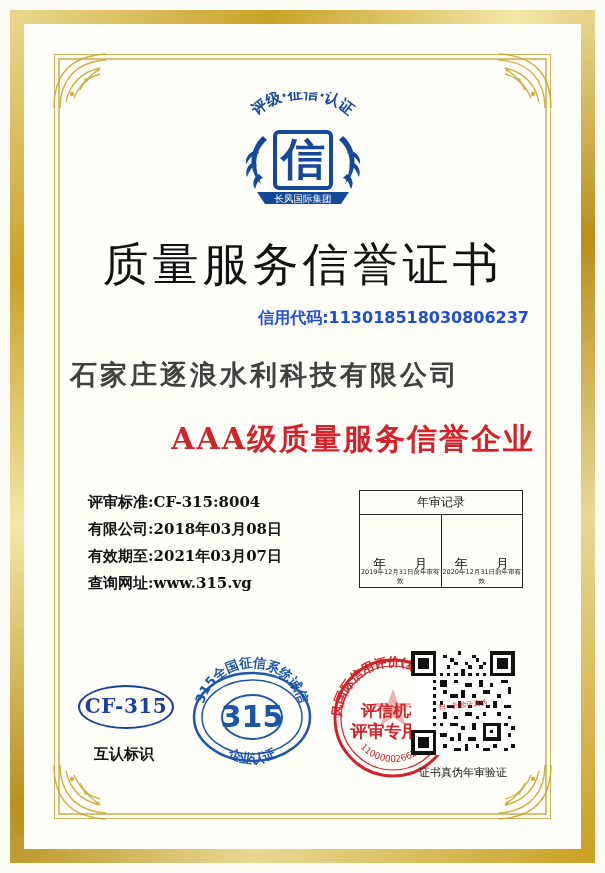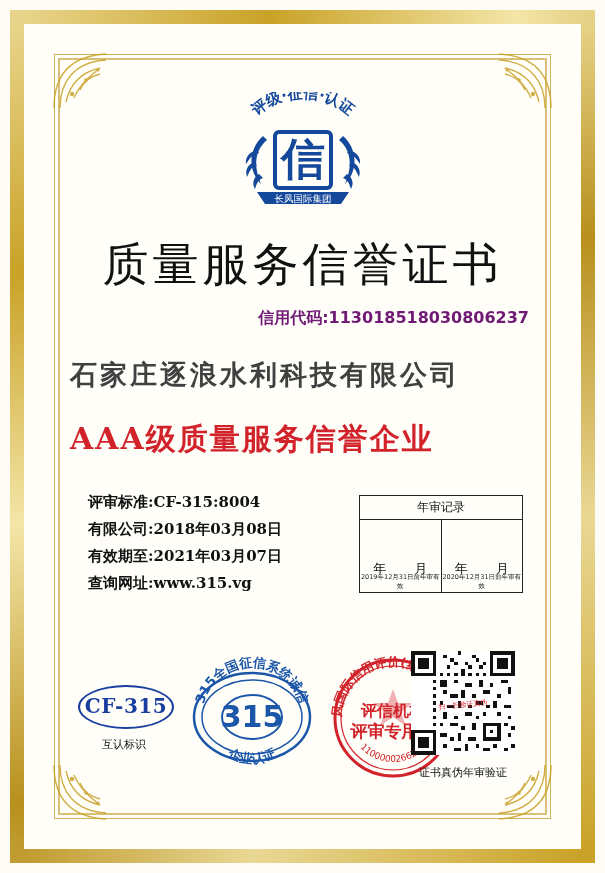--- a/index.html
+++ b/index.html
@@ -84,47 +84,47 @@
     font-weight: normal;
     color: #111;
     font-family: "DejaVu Sans", "Liberation Sans", sans-serif;
   }
   .code-line {
     margin-top: 12px;
     text-align: right;
     padding-right: 6px;
     font-size: 16px;
     font-weight: bold;
-    color: #701a75;
+    color: #1d4ed8;
     font-family: "DejaVu Sans", "Liberation Sans", sans-serif;
   }
   .company {
     margin-top: 28px;
     text-align: left;
     font-size: 27px;
     letter-spacing: 3px;
     font-weight: bold;
     color: #404040;
     font-family: "DejaVu Sans", "Liberation Sans", sans-serif;
   }
   .grade {
     margin-top: 26px;
-    text-align: left;
+    text-align: right;
     font-size: 30px;
     letter-spacing: 2px;
     font-weight: bold;
     color: #d2232a;
     font-family: "DejaVu Serif", "Liberation Serif", serif;
   }
 
   
   .mid {
     margin-top: 30px;
     display: flex;
-    align-items: center;
+    align-items: flex-start;
     justify-content: space-between;
   }
   .details {
     margin-left: 18px;
     font-size: 15px;
     line-height: 25px;
     color: #111;
     font-weight: bold;
     font-family: "DejaVu Serif", "Liberation Serif", serif;
     white-space: nowrap;
@@ -197,24 +197,25 @@
     border: 2px solid #1b3fa0;
     border-radius: 50%;
     color: #1b3fa0;
     font-size: 20px;
     font-weight: bold;
     line-height: 38px;
     font-family: "DejaVu Serif", "Liberation Serif", serif;
     letter-spacing: 0.5px;
   }
   .seal-cap {
-    margin-top: 8px;
-    font-size: 11px;
+    margin-top: 16px;
+    font-size: 15px;
     color: #111;
     font-family: "DejaVu Sans", "Liberation Sans", sans-serif;
+    font-weight: bold;
   }
 
   
   .seal-315 {
     left: 118px;
     top: 12px;
     width: 128px;
     height: 128px;
     color: #1b56a8;
   }

